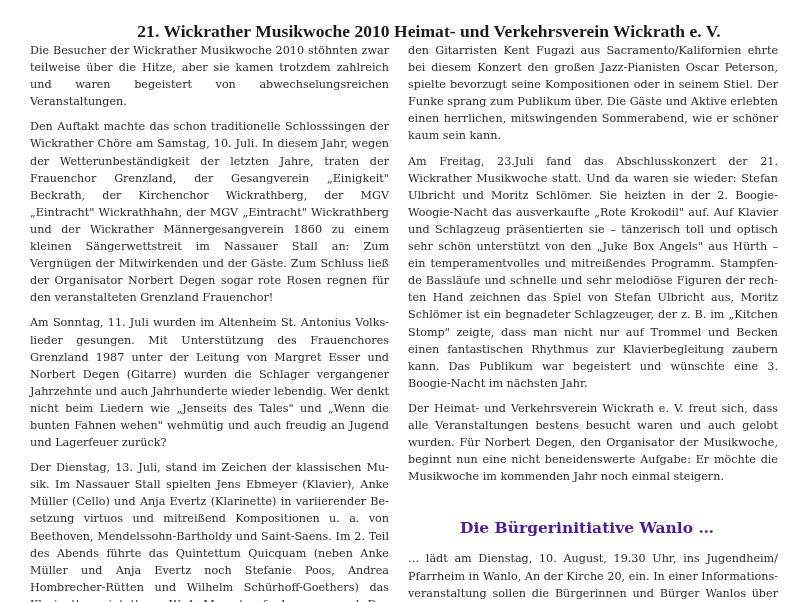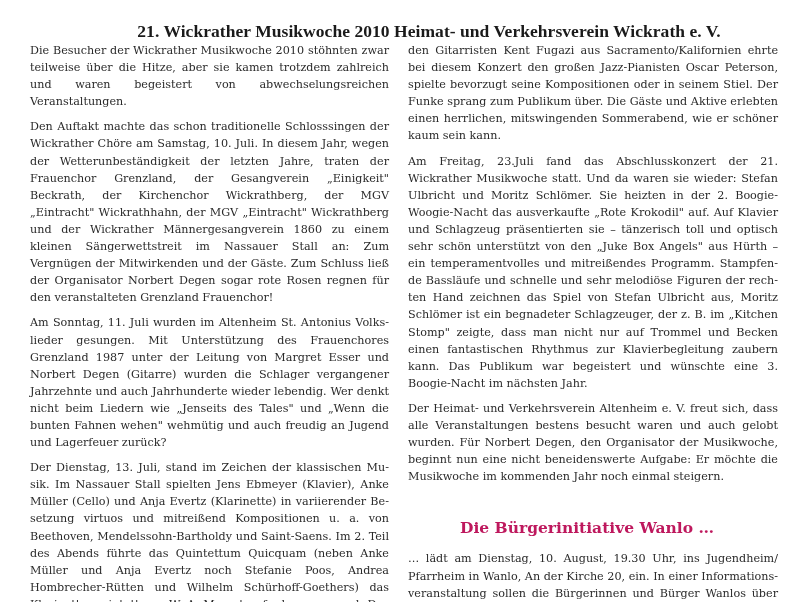--- a/index.html
+++ b/index.html
@@ -21,36 +21,36 @@
       font-size: 11.2px; line-height: 17.1px;
       text-align: justify; hyphens: manual;
     }
     .col-left { left: 28px; width: 361px; }
     .col-right { left: 406px; width: 372px; }
     .col p { margin: 0 0 8px 2px; }
     .subhead {
       margin: 34px 0 14px 0;
       text-align: center;
       font-family: "DejaVu Serif", "Liberation Serif", serif;
-      font-weight: bold; font-size: 15.5px; color: #be185d;
+      font-weight: bold; font-size: 15.5px; color: #4c1d95;
       padding-right: 10px;
     }
   </style>
 </head>
 <body>
 
 <h1 class="headline">21. Wickrather Musikwoche 2010 Heimat- und Verkehrsverein Wickrath e. V.</h1>
 
 <div class="col col-left">
   <p>Die Besucher der Wickrather Musikwoche 2010 stöhnten zwar teilweise über die Hitze, aber sie kamen trotzdem zahlreich und waren begeistert von abwechselungsreichen Veranstaltungen.</p>
   <p>Den Auftakt machte das schon traditionelle Schlosssingen der Wickrather Chöre am Samstag, 10. Juli. In diesem Jahr, wegen der Wetterunbeständigkeit der letzten Jahre, traten der Frauen­chor Grenzland, der Gesangverein „Einigkeit" Beckrath, der Kirchenchor Wickrathberg, der MGV „Eintracht" Wickrathhahn, der MGV „Eintracht" Wickrathberg und der Wickrather Männergesangverein 1860 zu einem kleinen Sängerwettstreit im Nassauer Stall an: Zum Vergnügen der Mitwirkenden und der Gäste. Zum Schluss ließ der Organisator Norbert Degen sogar rote Rosen regnen für den veranstalteten Grenzland Frauenchor!</p>
   <p>Am Sonntag, 11. Juli wurden im Altenheim St. Antonius Volks­lieder gesungen. Mit Unterstützung des Frauenchores Grenzland 1987 unter der Leitung von Margret Esser und Norbert Degen (Gitarre) wurden die Schlager vergangener Jahrzehnte und auch Jahrhunderte wieder lebendig. Wer denkt nicht beim Liedern wie „Jenseits des Tales" und „Wenn die bunten Fahnen wehen" wehmütig und auch freudig an Jugend und Lagerfeuer zurück?</p>
   <p>Der Dienstag, 13. Juli, stand im Zeichen der klassischen Mu­sik. Im Nassauer Stall spielten Jens Ebmeyer (Klavier), Anke Müller (Cello) und Anja Evertz (Klarinette) in variierender Be­setzung virtuos und mitreißend Kompositionen u. a. von Beethoven, Mendelssohn-Bartholdy und Saint-Saens. Im 2. Teil des Abends führte das Quintettum Quicquam (neben Anke Mül­ler und Anja Evertz noch Stefanie Poos, Andrea Hombrecher-Rütten und Wilhelm Schürhoff-Goethers) das Klarinettenquintett von W. A. Mozart auf – hervorragend. Das Publikum dankte mit lang anhaltendem Beifall.</p>
 
 </div>
 
 <div class="col col-right">
   <p>den Gitarristen Kent Fugazi aus Sacramento/Kalifornien ehrte bei diesem Konzert den großen Jazz-Pianisten Oscar Peterson, spielte bevorzugt seine Kompositionen oder in seinem Stiel. Der Funke sprang zum Publikum über. Die Gäste und Aktive erleb­ten einen herrlichen, mitswingenden Sommerabend, wie er schö­ner kaum sein kann.</p>
   <p>Am Freitag, 23.Juli fand das Abschlusskonzert der 21. Wickrather Musikwoche statt. Und da waren sie wieder: Stefan Ulbricht und Moritz Schlömer. Sie heizten in der 2. Boogie-Woogie-Nacht das ausverkaufte „Rote Krokodil" auf. Auf Klavier und Schlagzeug präsentierten sie – tänzerisch toll und optisch sehr schön unterstützt von den „Juke Box Angels" aus Hürth – ein temperamentvolles und mitreißendes Programm. Stampfen­de Bassläufe und schnelle und sehr melodiöse Figuren der rech­ten Hand zeichnen das Spiel von Stefan Ulbricht aus, Moritz Schlömer ist ein begnadeter Schlagzeuger, der z. B. im „Kitchen Stomp" zeigte, dass man nicht nur auf Trommel und Becken einen fantastischen Rhythmus zur Klavierbegleitung zaubern kann. Das Publikum war begeistert und wünschte eine 3. Boogie-Nacht im nächsten Jahr.</p>
-  <p>Der Heimat- und Verkehrsverein Altenheim e. V. freut sich, dass alle Veranstaltungen bestens besucht waren und auch gelobt wur­den. Für Norbert Degen, den Organisator der Musikwoche, be­ginnt nun eine nicht beneidenswerte Aufgabe: Er möchte die Musikwoche im kommenden Jahr noch einmal steigern.</p>
+  <p>Der Heimat- und Verkehrsverein Wickrath e. V. freut sich, dass alle Veranstaltungen bestens besucht waren und auch gelobt wur­den. Für Norbert Degen, den Organisator der Musikwoche, be­ginnt nun eine nicht beneidenswerte Aufgabe: Er möchte die Musikwoche im kommenden Jahr noch einmal steigern.</p>
   <h2 class="subhead">Die Bürgerinitiative Wanlo …</h2>
   <p>… lädt am Dienstag, 10. August, 19.30 Uhr, ins Jugendheim/ Pfarrheim in Wanlo, An der Kirche 20, ein. In einer Informations­veranstaltung sollen die Bürgerinnen und Bürger Wanlos über den aktuellen Stand zur geplanten Biogasanlage informiert wer­den. Selbstverständlich sind auch Interessenten aus den umlie­genden Orten willkommen.</p>
 </div>
 
 </body></html>

